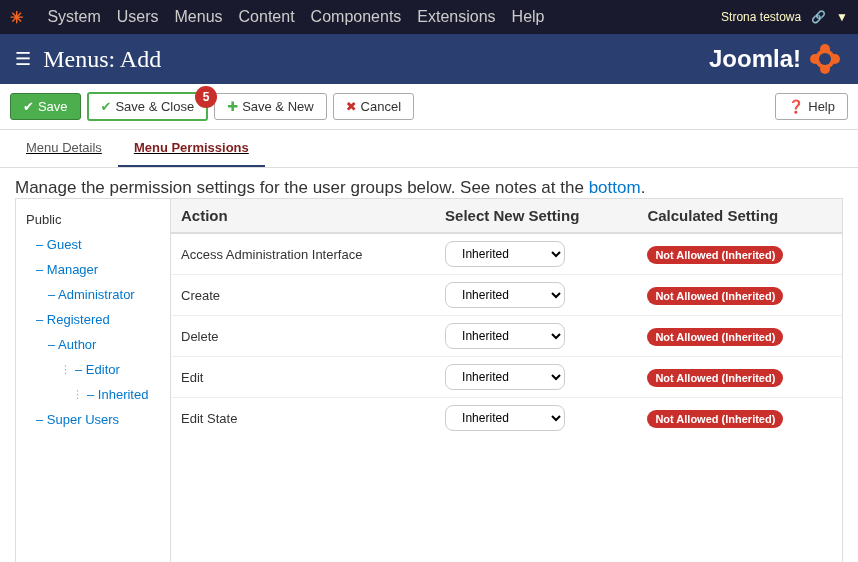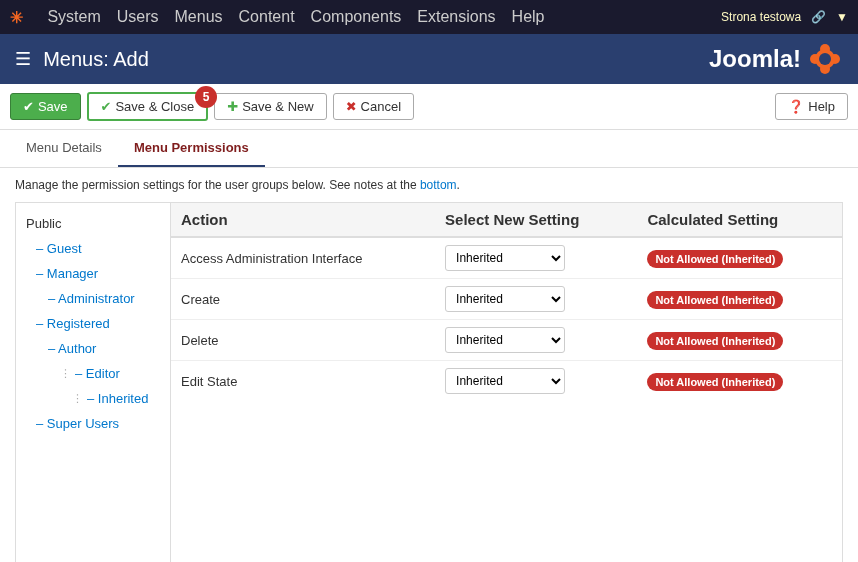--- a/index.html
+++ b/index.html
@@ -43,23 +43,24 @@
       align-items: center;
       height: 50px;
       padding: 0 15px;
     }
     .header-bar .menu-icon {
       font-size: 18px;
       margin-right: 12px;
       cursor: pointer;
     }
     .header-bar .page-title-text {
-      font-size: 20px;
+      font-size: 24px;
       font-weight: normal;
       flex: 1;
+      font-family: Liberation Serif, serif;
     }
     .header-bar .joomla-brand {
       display: flex;
       align-items: center;
       gap: 6px;
     }
     .joomla-brand-text {
       font-size: 24px;
       font-weight: bold;
       color: #fff;
@@ -133,43 +134,43 @@
       font-weight: bold;
       z-index: 10;
     }
 
     
     .tabs-bar {
       background: #fff;
       border-bottom: 1px solid #ddd;
       display: flex;
       padding: 0 10px;
+      text-decoration: underline;
     }
     .tab {
       padding: 10px 16px;
       cursor: pointer;
       font-size: 13px;
       border-bottom: 2px solid transparent;
       color: #555;
     }
     .tab.active {
       border-bottom: 2px solid #2a3f6f;
       color: #7f1d1d;
       font-weight: bold;
     }
 
     
     .main-content {
       background: #fff;
       padding: 10px 15px;
     }
     .description-text {
-      font-size: 12px;
-      color: #333;
-      margin-bottom: 10px;
+      font-size: 17px;
+      color: #333;
     }
     .description-text a {
       color: #0077cc;
       text-decoration: none;
     }
 
     
     .content-layout {
       display: flex;
       gap: 0;
@@ -225,23 +226,23 @@
     }
     .permissions-table td {
       padding: 7px 10px;
       border-bottom: 1px solid #eee;
       font-size: 13px;
       color: #333;
     }
     .permissions-table tr:last-child td { border-bottom: none; }
 
     .select-inherited {
-      padding: 4px 6px;
+      padding: 4px 12px;
       border: 1px solid #ccc;
-      border-radius: 3px;
+      border-radius: 8px;
       font-size: 12px;
       background: #fff;
       min-width: 120px;
     }
 
     .badge-not-allowed {
       background: #c9302c;
       color: #fff;
       padding: 3px 8px;
       border-radius: 9px;
@@ -383,28 +384,39 @@
             <td>
               <select class="select-inherited">
                 <option>Inherited</option>
               </select>
             </td>
             <td>
               <span class="badge-not-allowed">Not Allowed (Inherited)</span>
             </td>
           </tr>
           <tr>
-            <td>Edit State</td>
+            <td>Edit</td>
             <td>
               <select class="select-inherited">
                 <option>Inherited</option>
               </select>
             </td>
             <td>
               <span class="badge-not-allowed">Not Allowed (Inherited)</span>
             </td>
           </tr>
+          <tr>
+            <td>Edit State</td>
+            <td>
+              <select class="select-inherited">
+                <option>Inherited</option>
+              </select>
+            </td>
+            <td>
+              <span class="badge-not-allowed">Not Allowed (Inherited)</span>
+            </td>
+          </tr>
         </tbody>
       </table>
     </div>
 
   </div>
 </div>
 
 </body></html>

